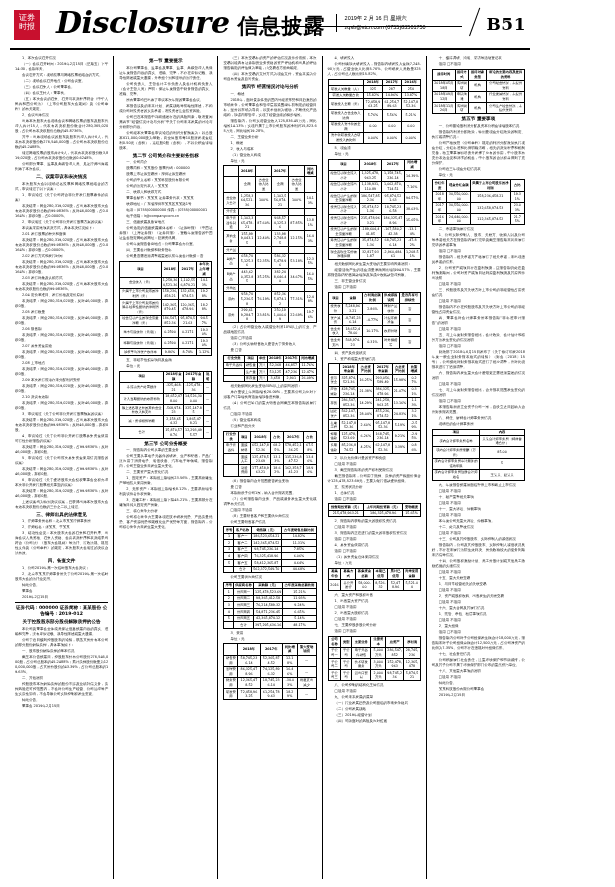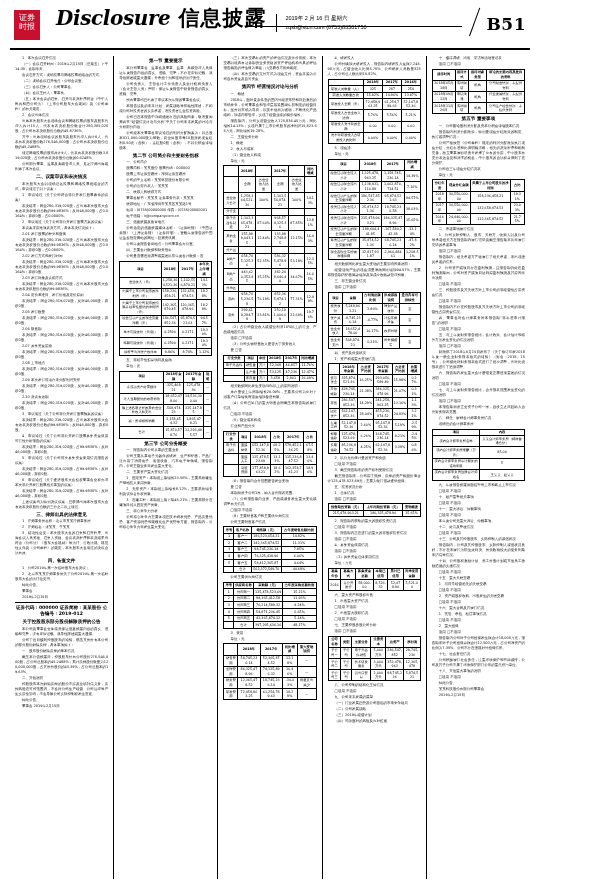--- a/index.html
+++ b/index.html
@@ -52,21 +52,21 @@
   .title-group {
     display: flex;
     align-items: baseline;
     margin-left: 16px;
     flex: 0 0 auto;
   }
   .title-en {
     font-family: "DejaVu Serif", serif;
     font-weight: bold;
     font-style: italic;
-    font-size: 20px;
+    font-size: 30px;
     letter-spacing: -0.4px;
     line-height: 1;
   }
   .title-cn {
     font-family: Liberation Mono, monospace;
     font-size: 21px;
     font-weight: bold;
     margin-left: 8px;
     line-height: 1;
     letter-spacing: 1px;

